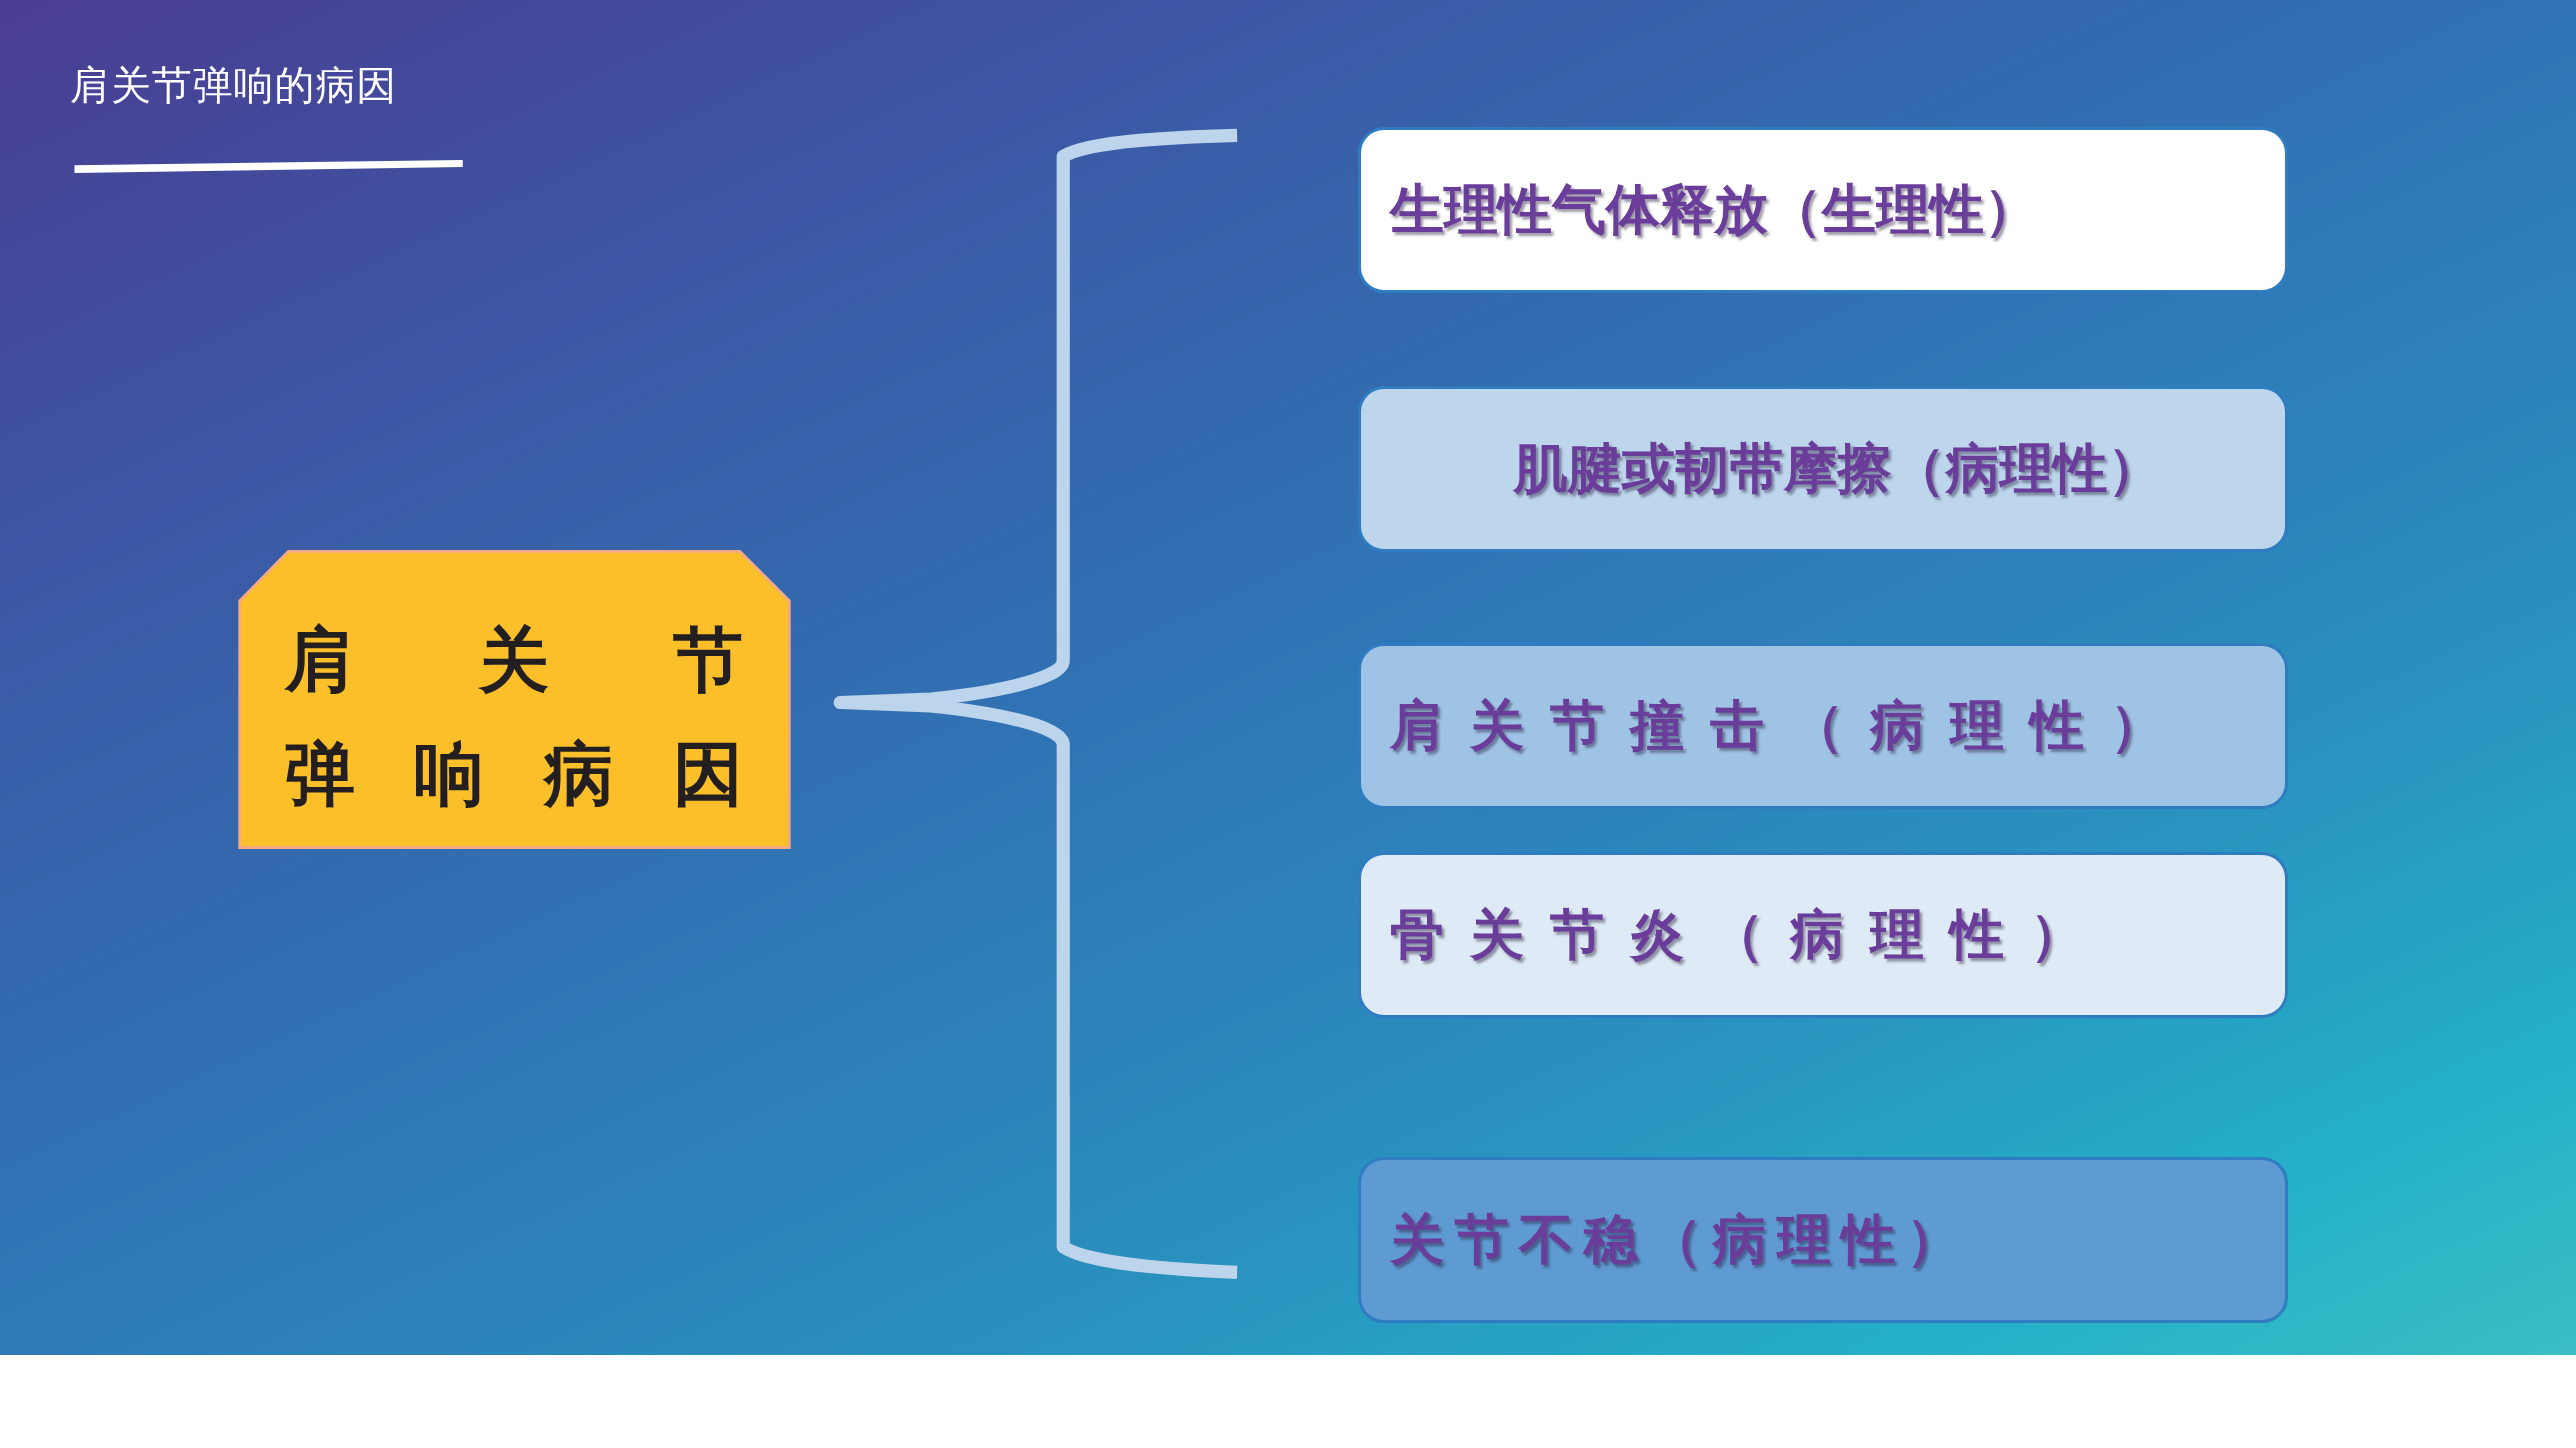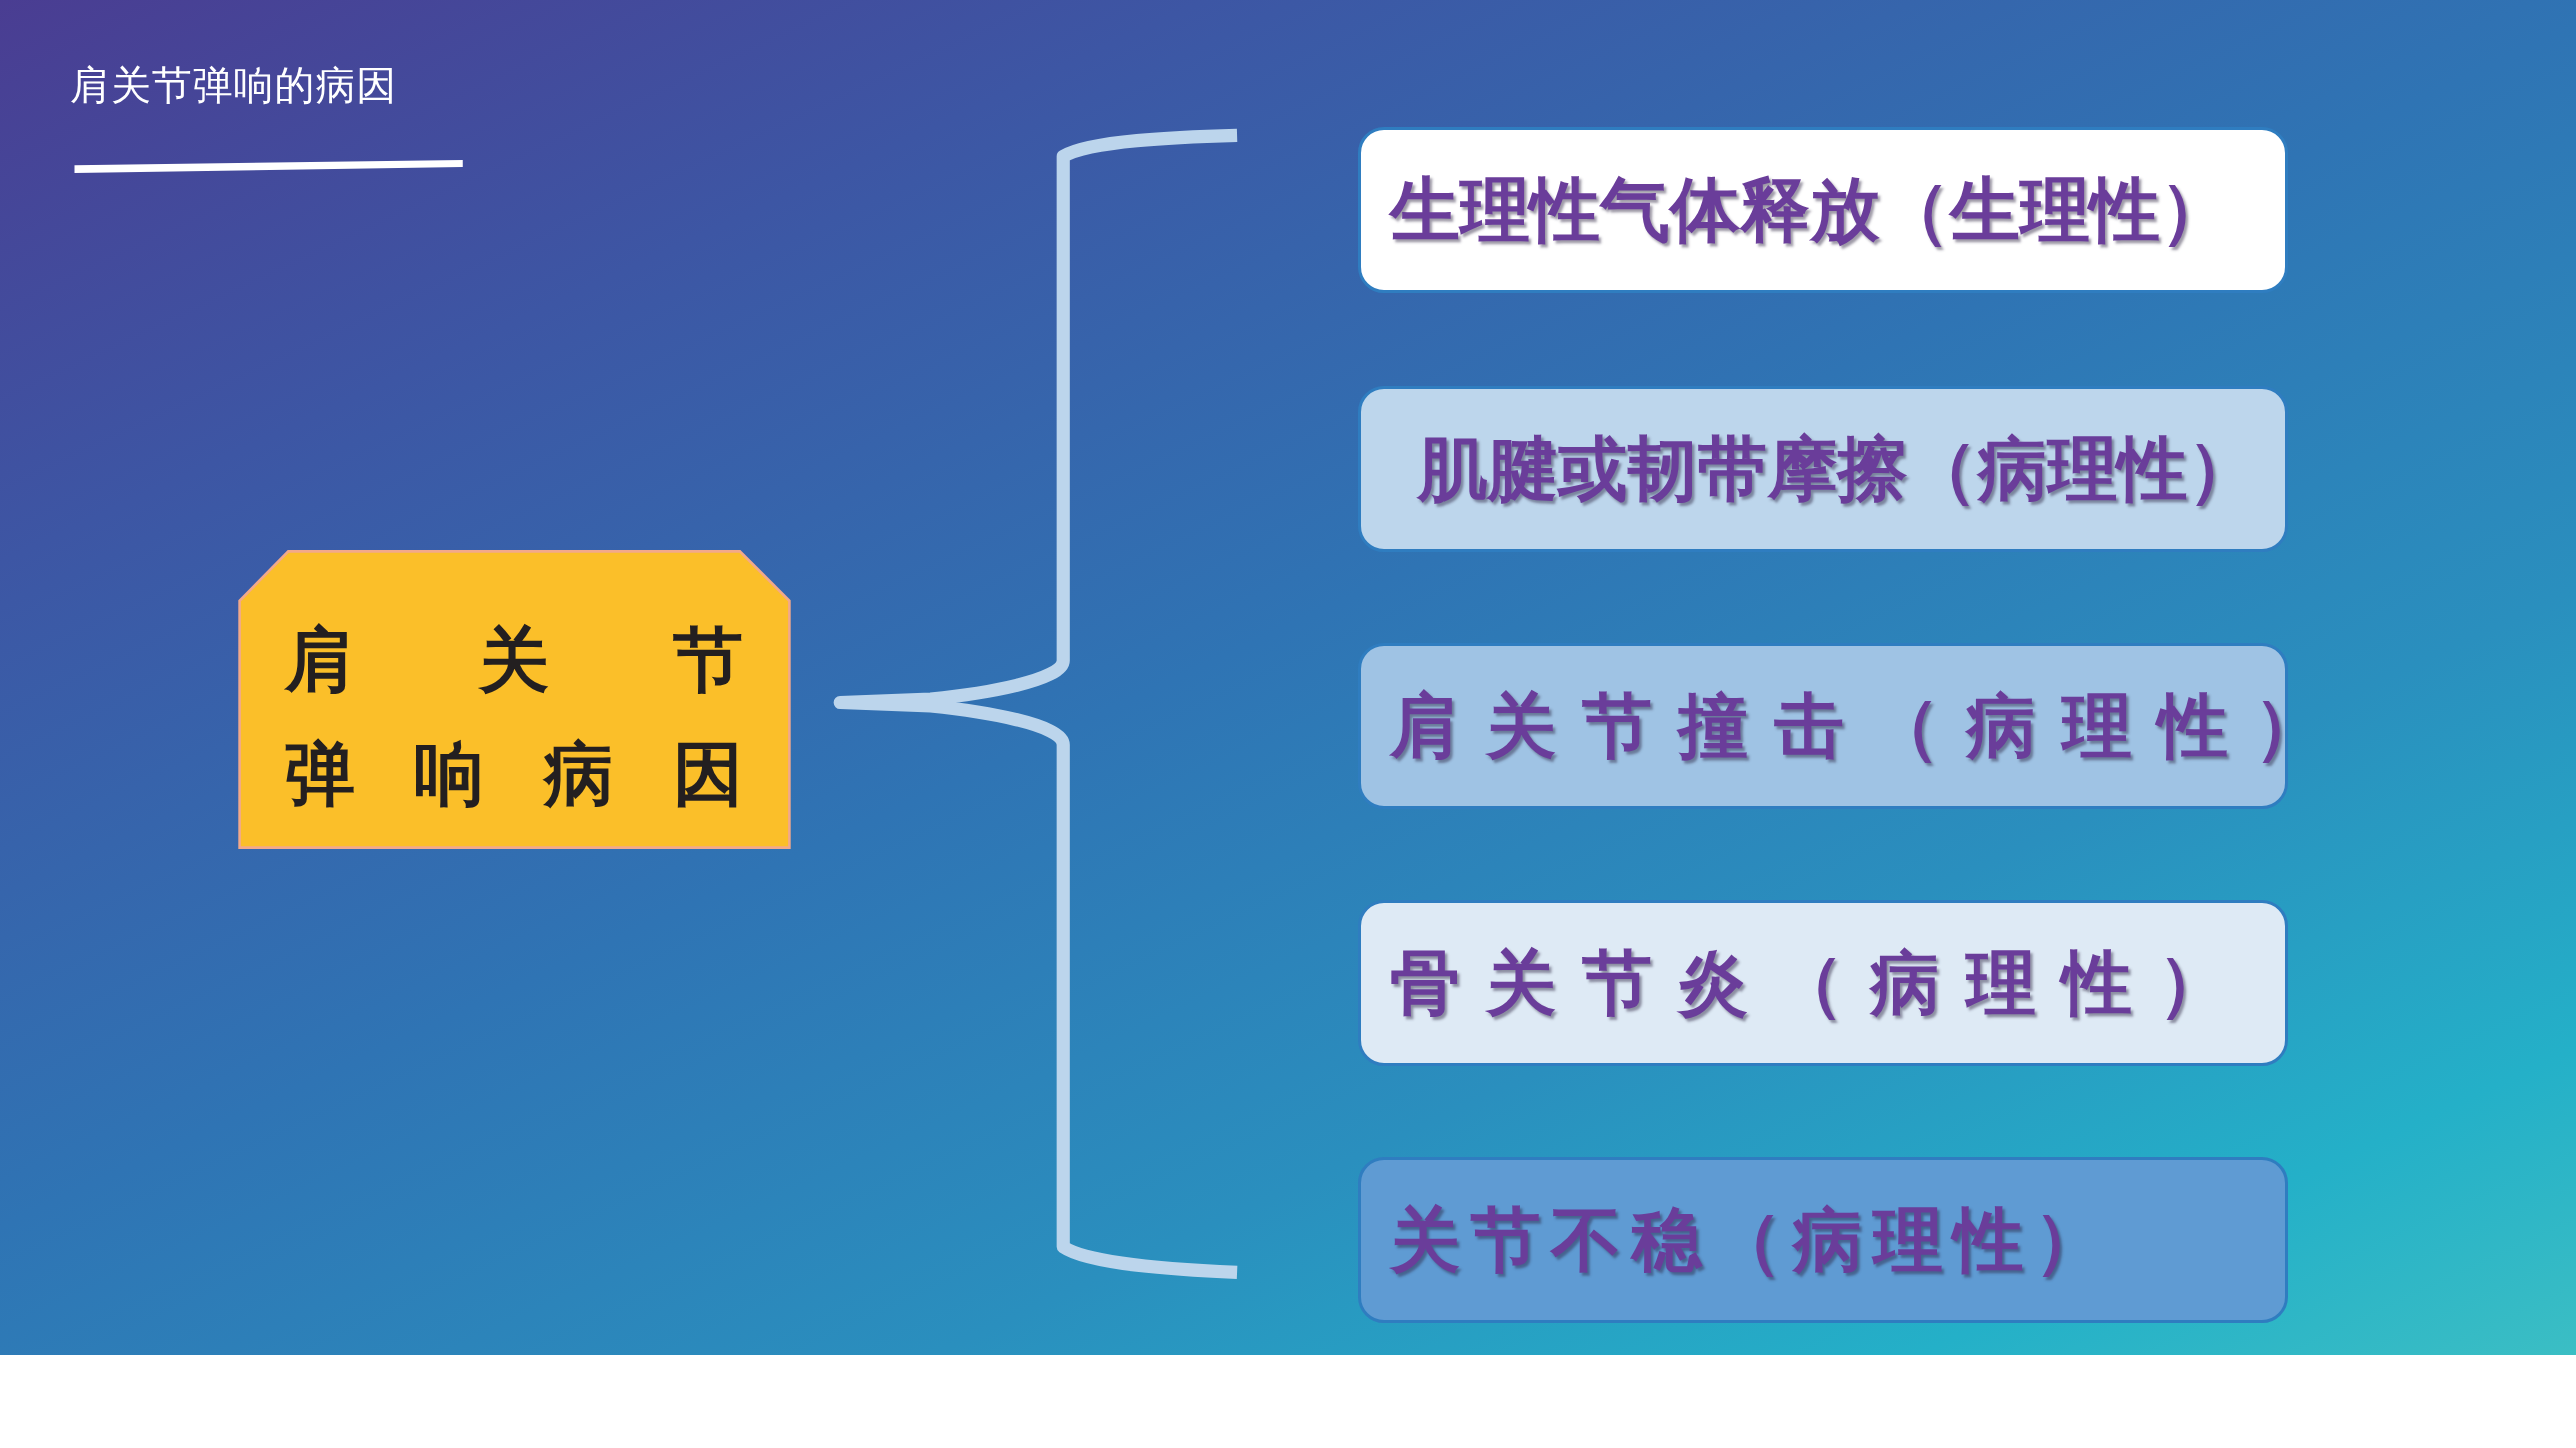--- a/index.html
+++ b/index.html
@@ -90,21 +90,21 @@
     border: 3.5px solid #2f7dc0;
     border-radius: 26px;
     box-sizing: content-box;
     display: flex;
     align-items: center;
   }
   .cause-text {
     margin-left: 29px;
     font-family: "DejaVu Sans", "Liberation Sans", sans-serif;
     font-weight: bold;
-    font-size: 70px;
+    font-size: 54px;
     line-height: 88px;
     color: #6a3d9a;
     text-shadow: 2.6px 2.6px 2.6px rgba(40, 30, 60, 0.45);
     white-space: nowrap;
   }
   .cause-text.spaced {
     letter-spacing: 26px;
   }
   .below {
     position: absolute;
@@ -162,21 +162,21 @@
   </div>
 
   <div class="cause-box" style="top:386px; background:#bdd6ec;justify-content:center;">
     <span class="cause-text">肌腱或韧带摩擦（病理性）</span>
   </div>
 
   <div class="cause-box" style="top:643px; background:#9fc3e4;">
     <span class="cause-text spaced">肩关节撞击（病理性）</span>
   </div>
 
-  <div class="cause-box" style="top:900px; background:#deeaf5;">
+  <div class="cause-box" style="top:852px; background:#deeaf5;">
     <span class="cause-text spaced">骨关节炎（病理性）</span>
   </div>
 
   <div class="cause-box" style="top:1157px; background:#5f9bd3;">
     <span class="cause-text" style="letter-spacing:10.5px;">关节不稳（病理性）</span>
   </div>
 
 </div>
 
 <div class="below"></div>

